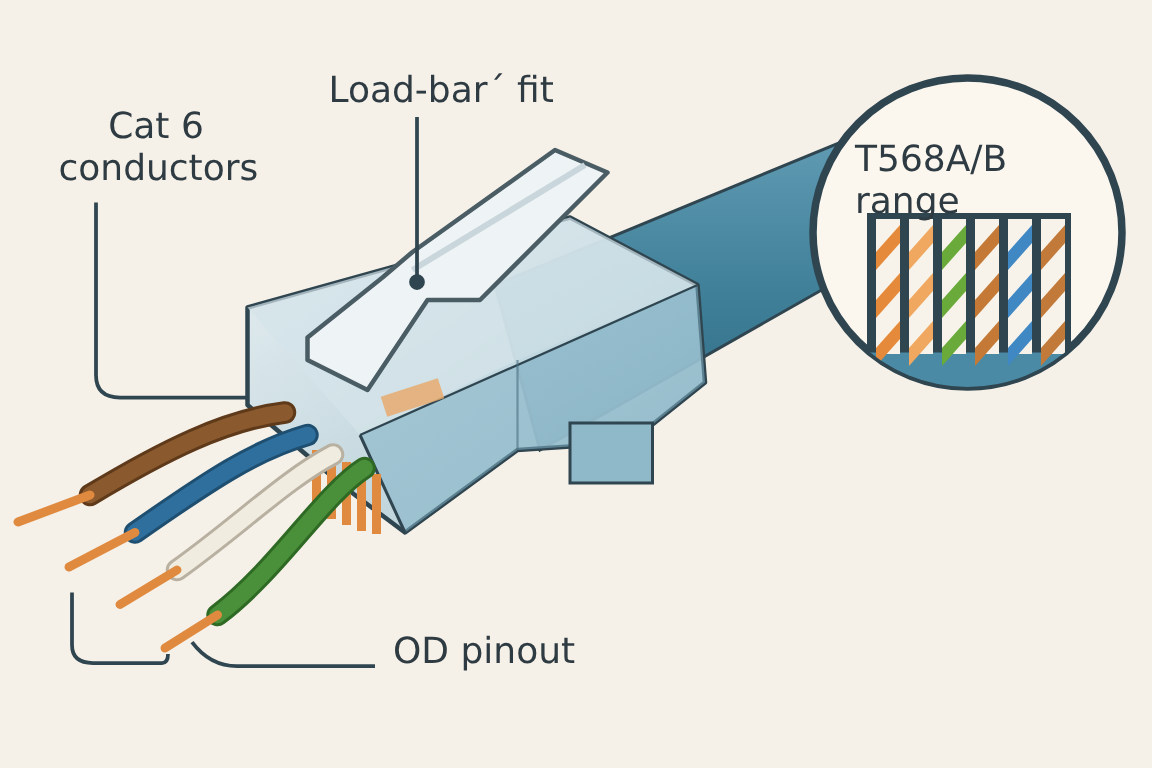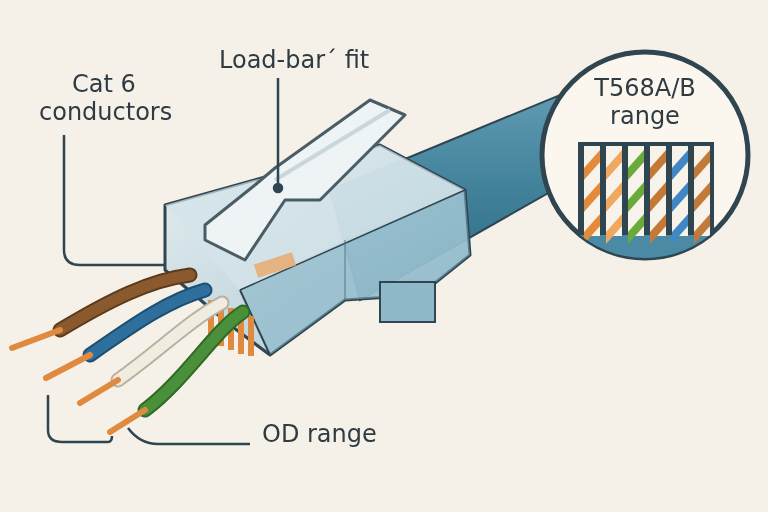--- a/index.html
+++ b/index.html
@@ -1,21 +1,21 @@
 <!DOCTYPE html>
 <html><head>
 <meta charset="utf-8">
 <style>
   html, body { margin: 0; padding: 0; }
   body { width: 768px; height: 512px; background: #f6f1e8; overflow: hidden; position: relative; font-family: "DejaVu Sans", sans-serif; }
   .label { position: absolute; color: #2f3b42; font-size: 24px; line-height: 28px; white-space: nowrap; }
   #lbl-cat6 { left: 0px; top: 70px; text-align: center; width: 130px; padding-left: 39px; }
   #lbl-loadbar { left: 219px; top: 46px; }
   #lbl-jacket { left: 262px; top: 420px; }
-  #lbl-pinout { left: 570px; top: 74px; width: 150px; text-align: center; }
+  #lbl-pinout { left: 570px; top: 92px; width: 150px; }
   svg#art { position: absolute; left: 0; top: 0; }
 </style>
 </head>
 <body>
 
 <svg id="art" width="768" height="512" viewBox="0 0 768 512">
   <defs>
     <linearGradient id="cableGrad" x1="0" y1="0" x2="0" y2="1">
       <stop offset="0" stop-color="#5f9ab2"></stop>
       <stop offset="0.5" stop-color="#3f7f98"></stop>
@@ -117,18 +117,18 @@
       </g>
   </g>
 </svg>
 
 <div class="label" id="lbl-cat6">
   <div>Cat 6</div>
   <div>conductors</div>
 </div>
 <div class="label" id="lbl-loadbar">Load-bar´ fit</div>
 <div class="label" id="lbl-jacket">
-  <div>OD range</div>
+  <div>OD pinout</div>
 </div>
 <div class="label" id="lbl-pinout">
   <div>T568A/B</div>
   <div>range</div>
 </div>
 
 </body></html>

